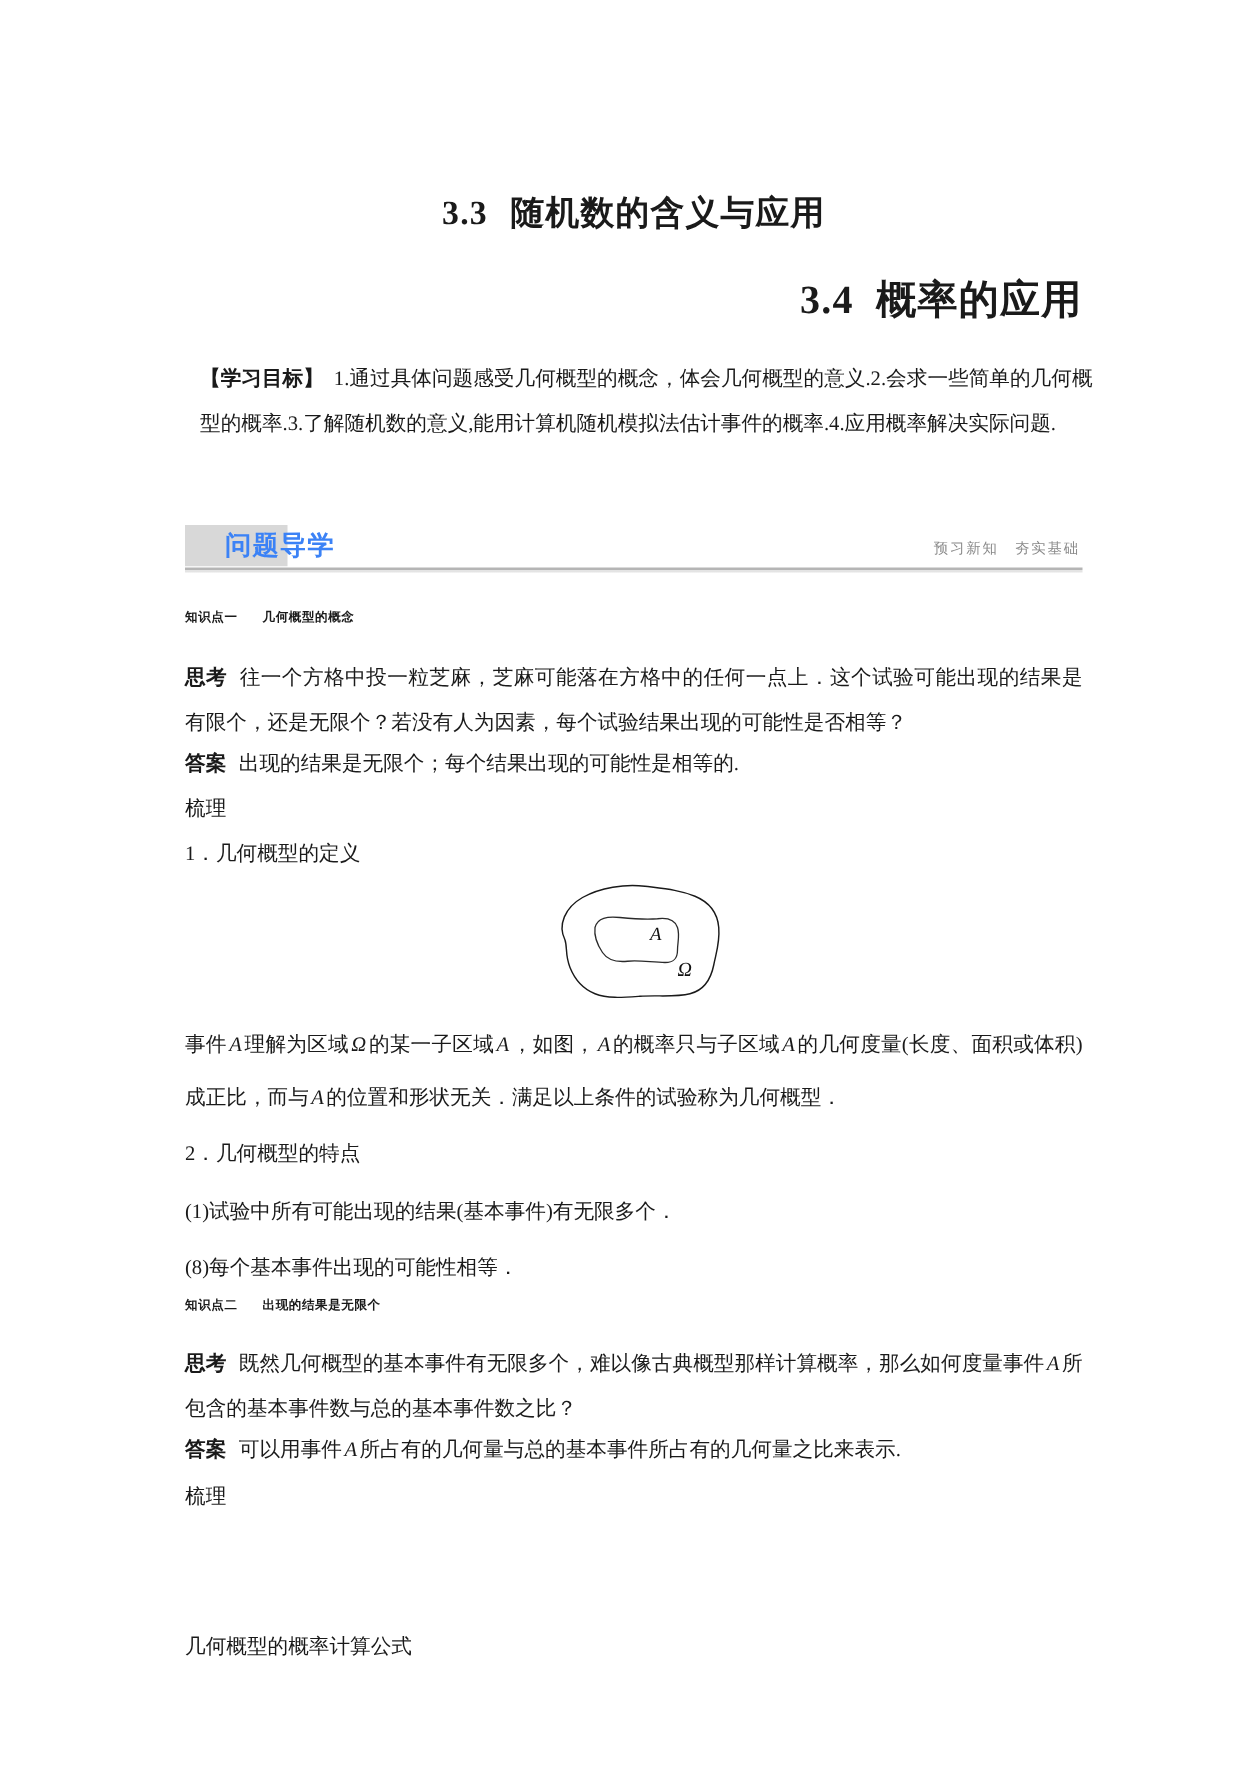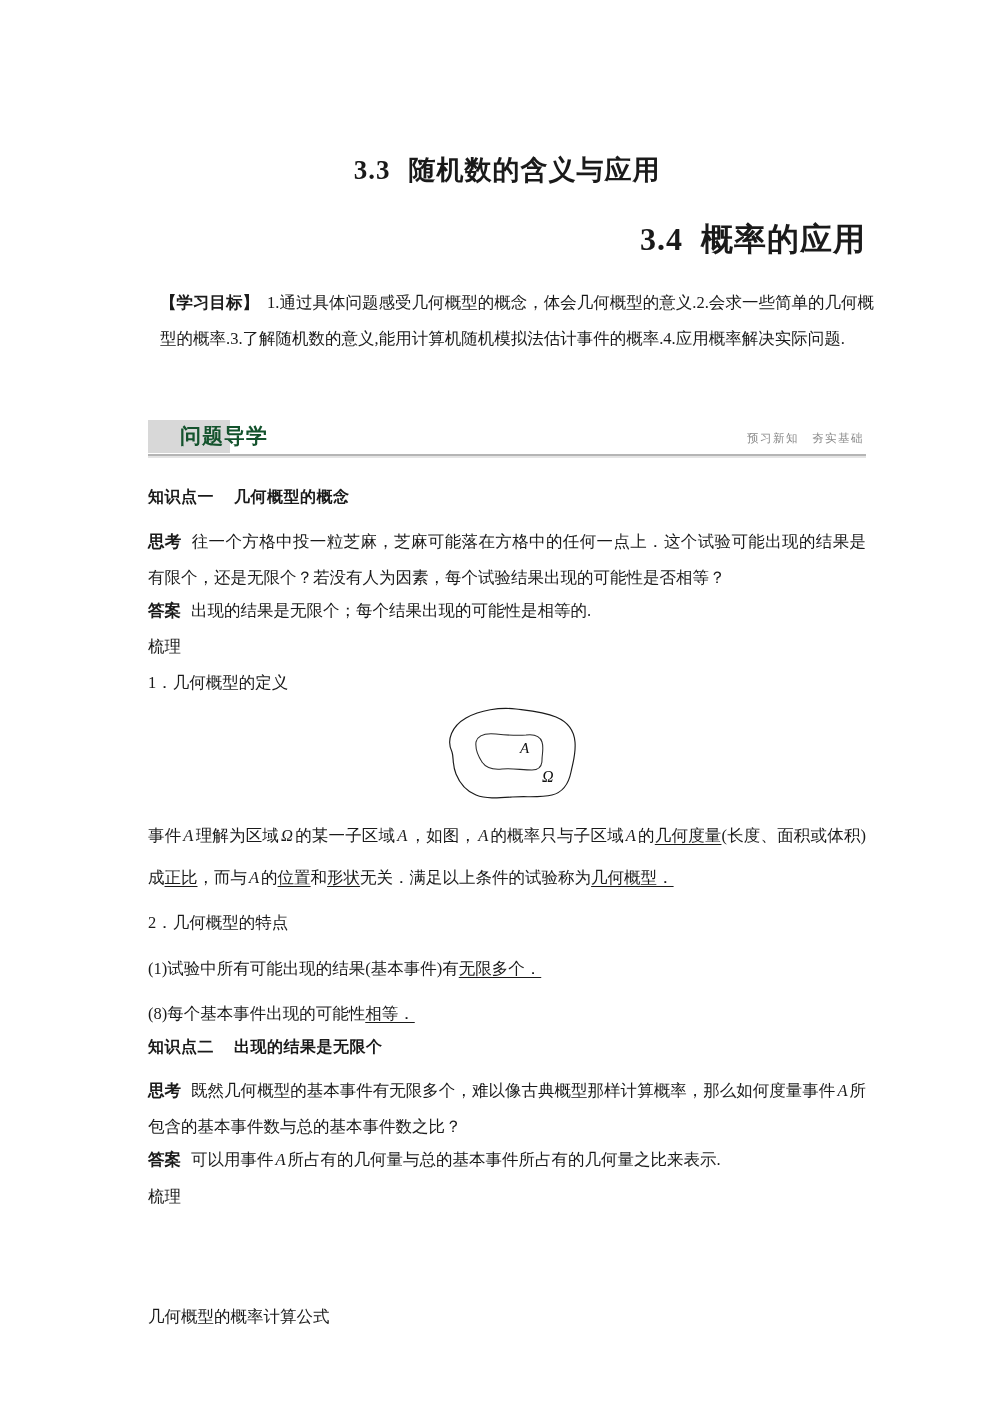--- a/index.html
+++ b/index.html
@@ -78,21 +78,21 @@
     width: 82px; height: 33px;
     background: #d8d8d8;
   }
   .section-bar .sec-title {
     position: absolute;
     left: 32px; top: 1px;
     font-family: "DejaVu Sans", "Liberation Sans", sans-serif;
     font-weight: bold;
     font-size: 21px;
     letter-spacing: 1px;
-    color: #14532d;
+    color: #3b82f6;
     line-height: 31px;
   }
   .section-bar .sec-sub {
     position: absolute;
     right: 2px; top: 11px;
     font-family: "DejaVu Sans", "Liberation Sans", sans-serif;
     font-size: 11.5px;
     color: #8a8a8a;
     letter-spacing: 1.5px;
   }
@@ -107,35 +107,34 @@
   .blk {
     position: absolute;
     left: 0;
     width: 718px;
     font-size: 16.5px;
     text-align: justify;
   }
   .kp-head {
     font-family: "DejaVu Sans", "Liberation Sans", sans-serif;
     font-weight: bold;
-    font-size: 16px;
+    font-size: 10px;
     letter-spacing: 0.5px;
   }
   .kp-head .kp-gap { display: inline-block; width: 20px; }
   .lbl-bold {
     font-weight: bold;
     margin-right: 10px;
   }
   .tight { line-height: 33px; }
   .loose { line-height: 36px; }
   .num-item {
     font-size: 16.5px;
   }
   .u {
-    text-decoration: underline;
     text-underline-offset: 3px;
   }
   .mi {
     font-style: italic;
     font-family: "Liberation Serif", "DejaVu Serif", serif;
     padding: 0 2px;
   }
 
   
   .figure {

